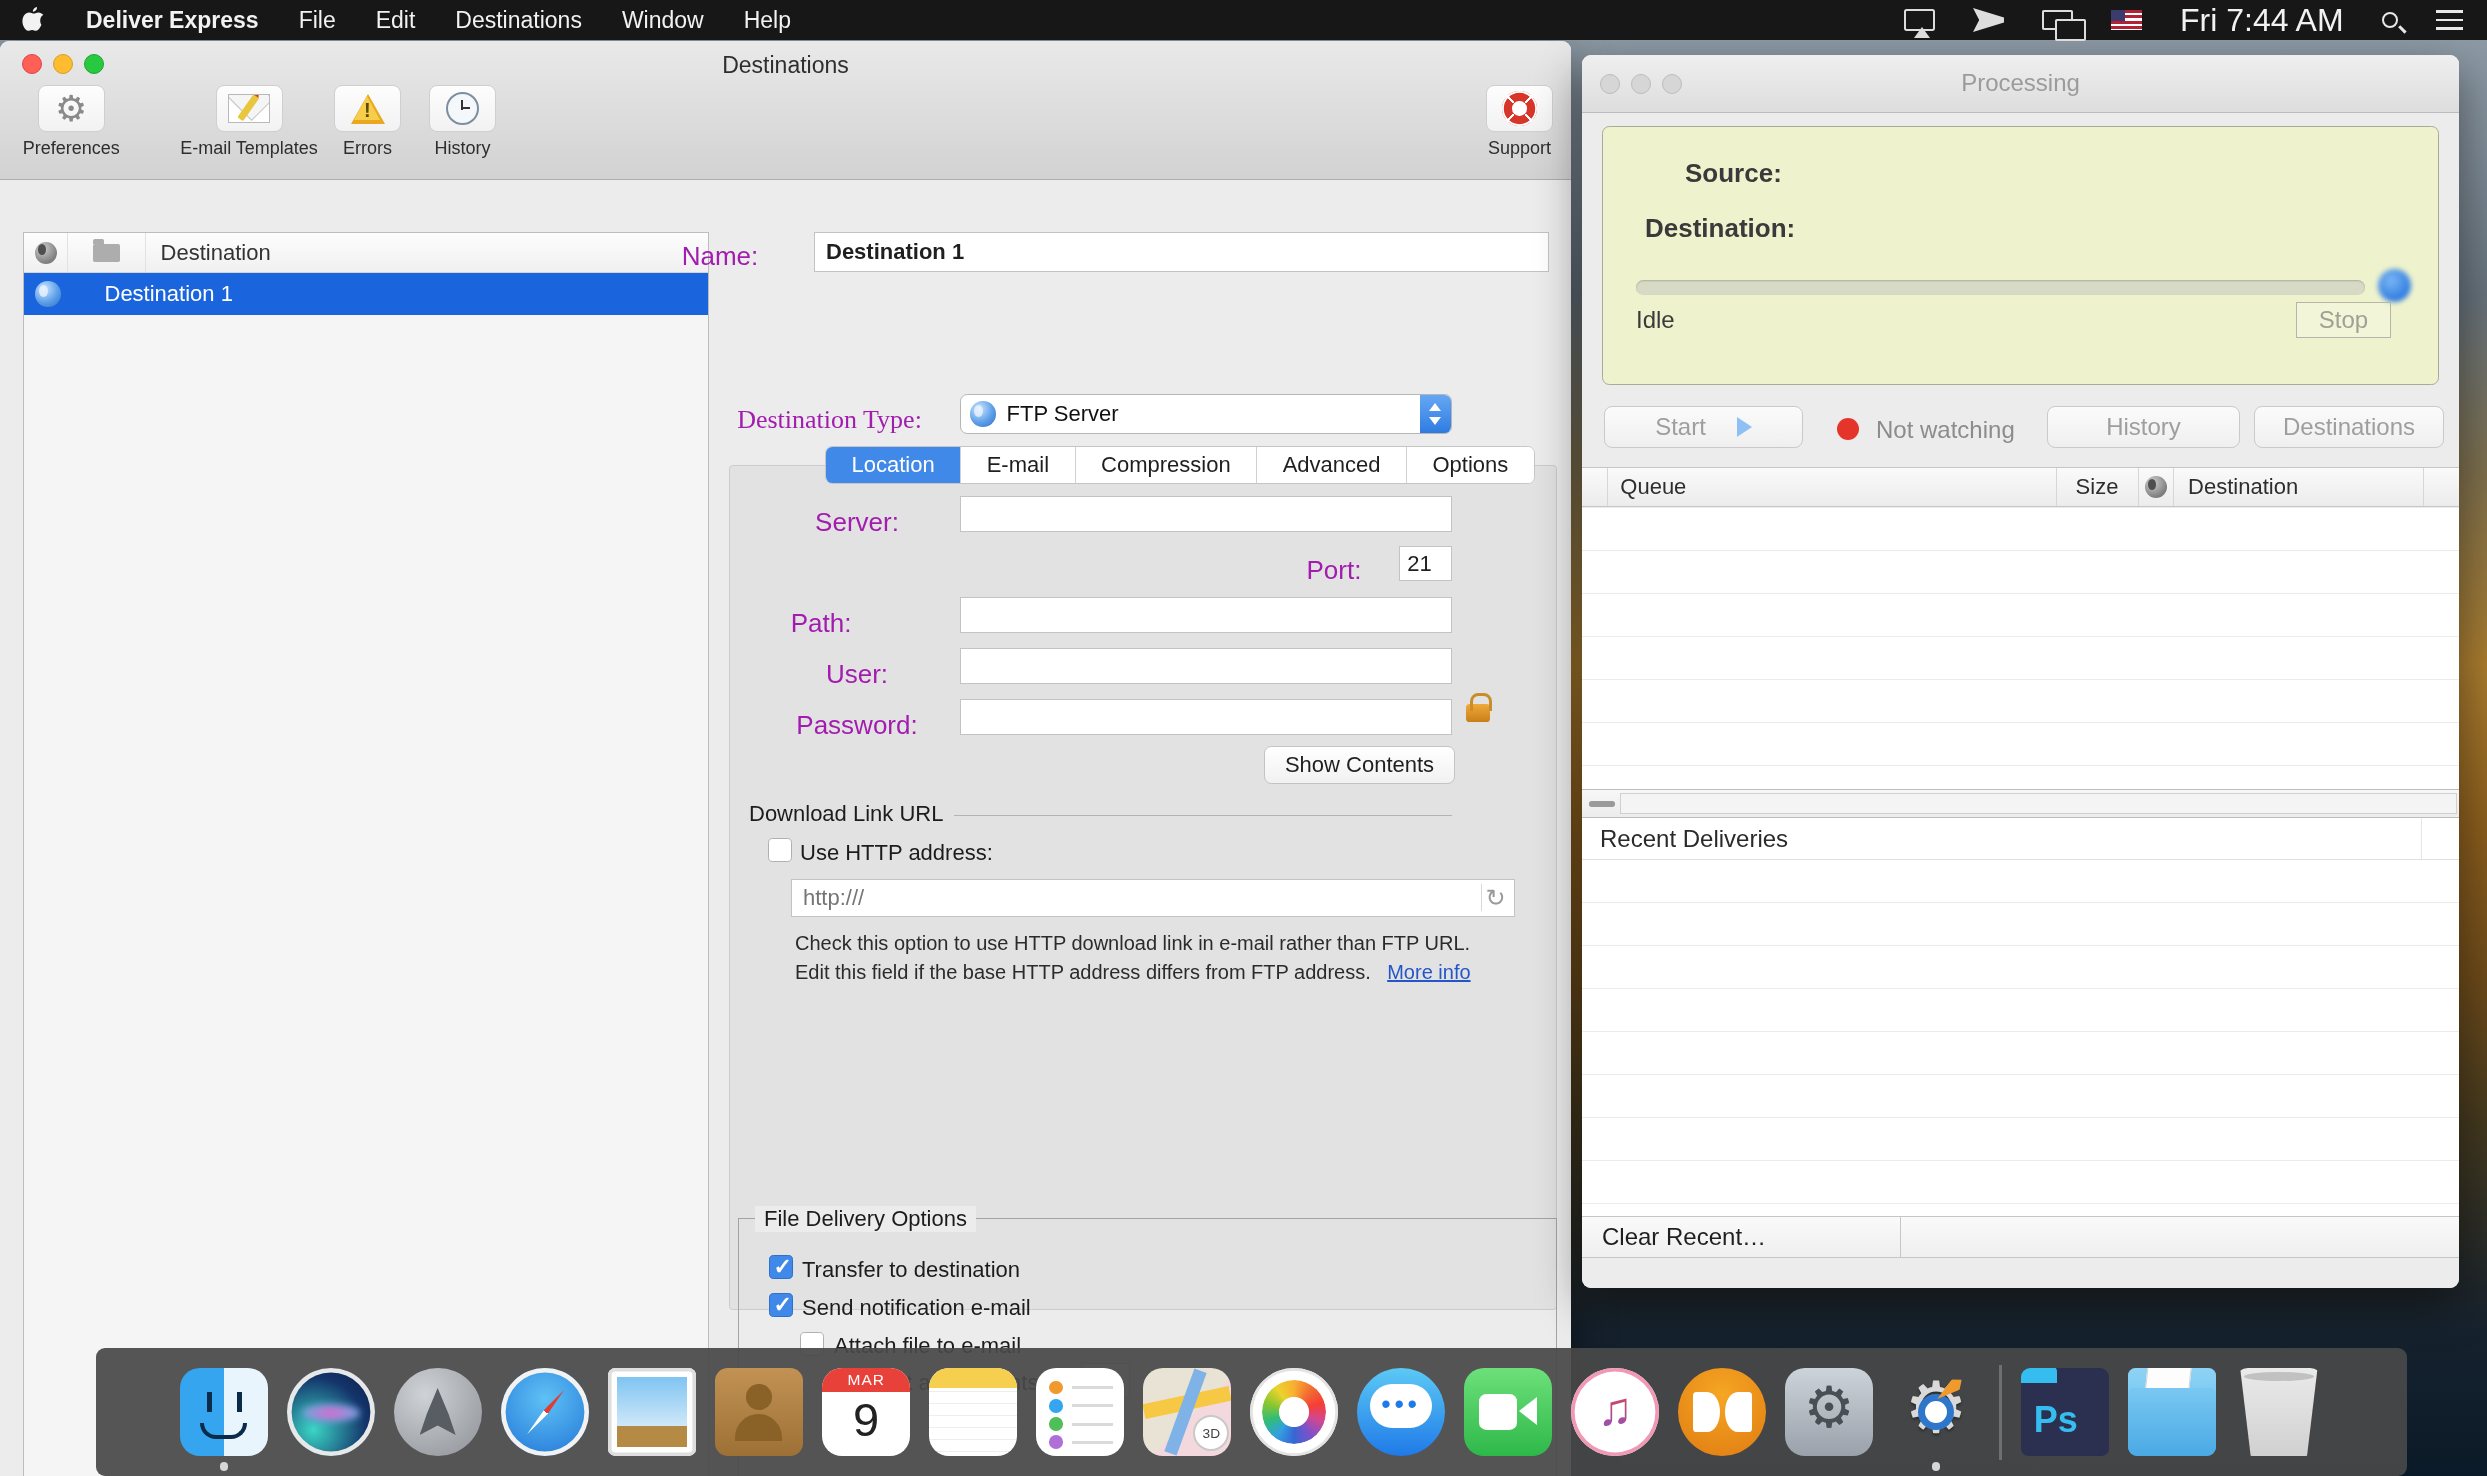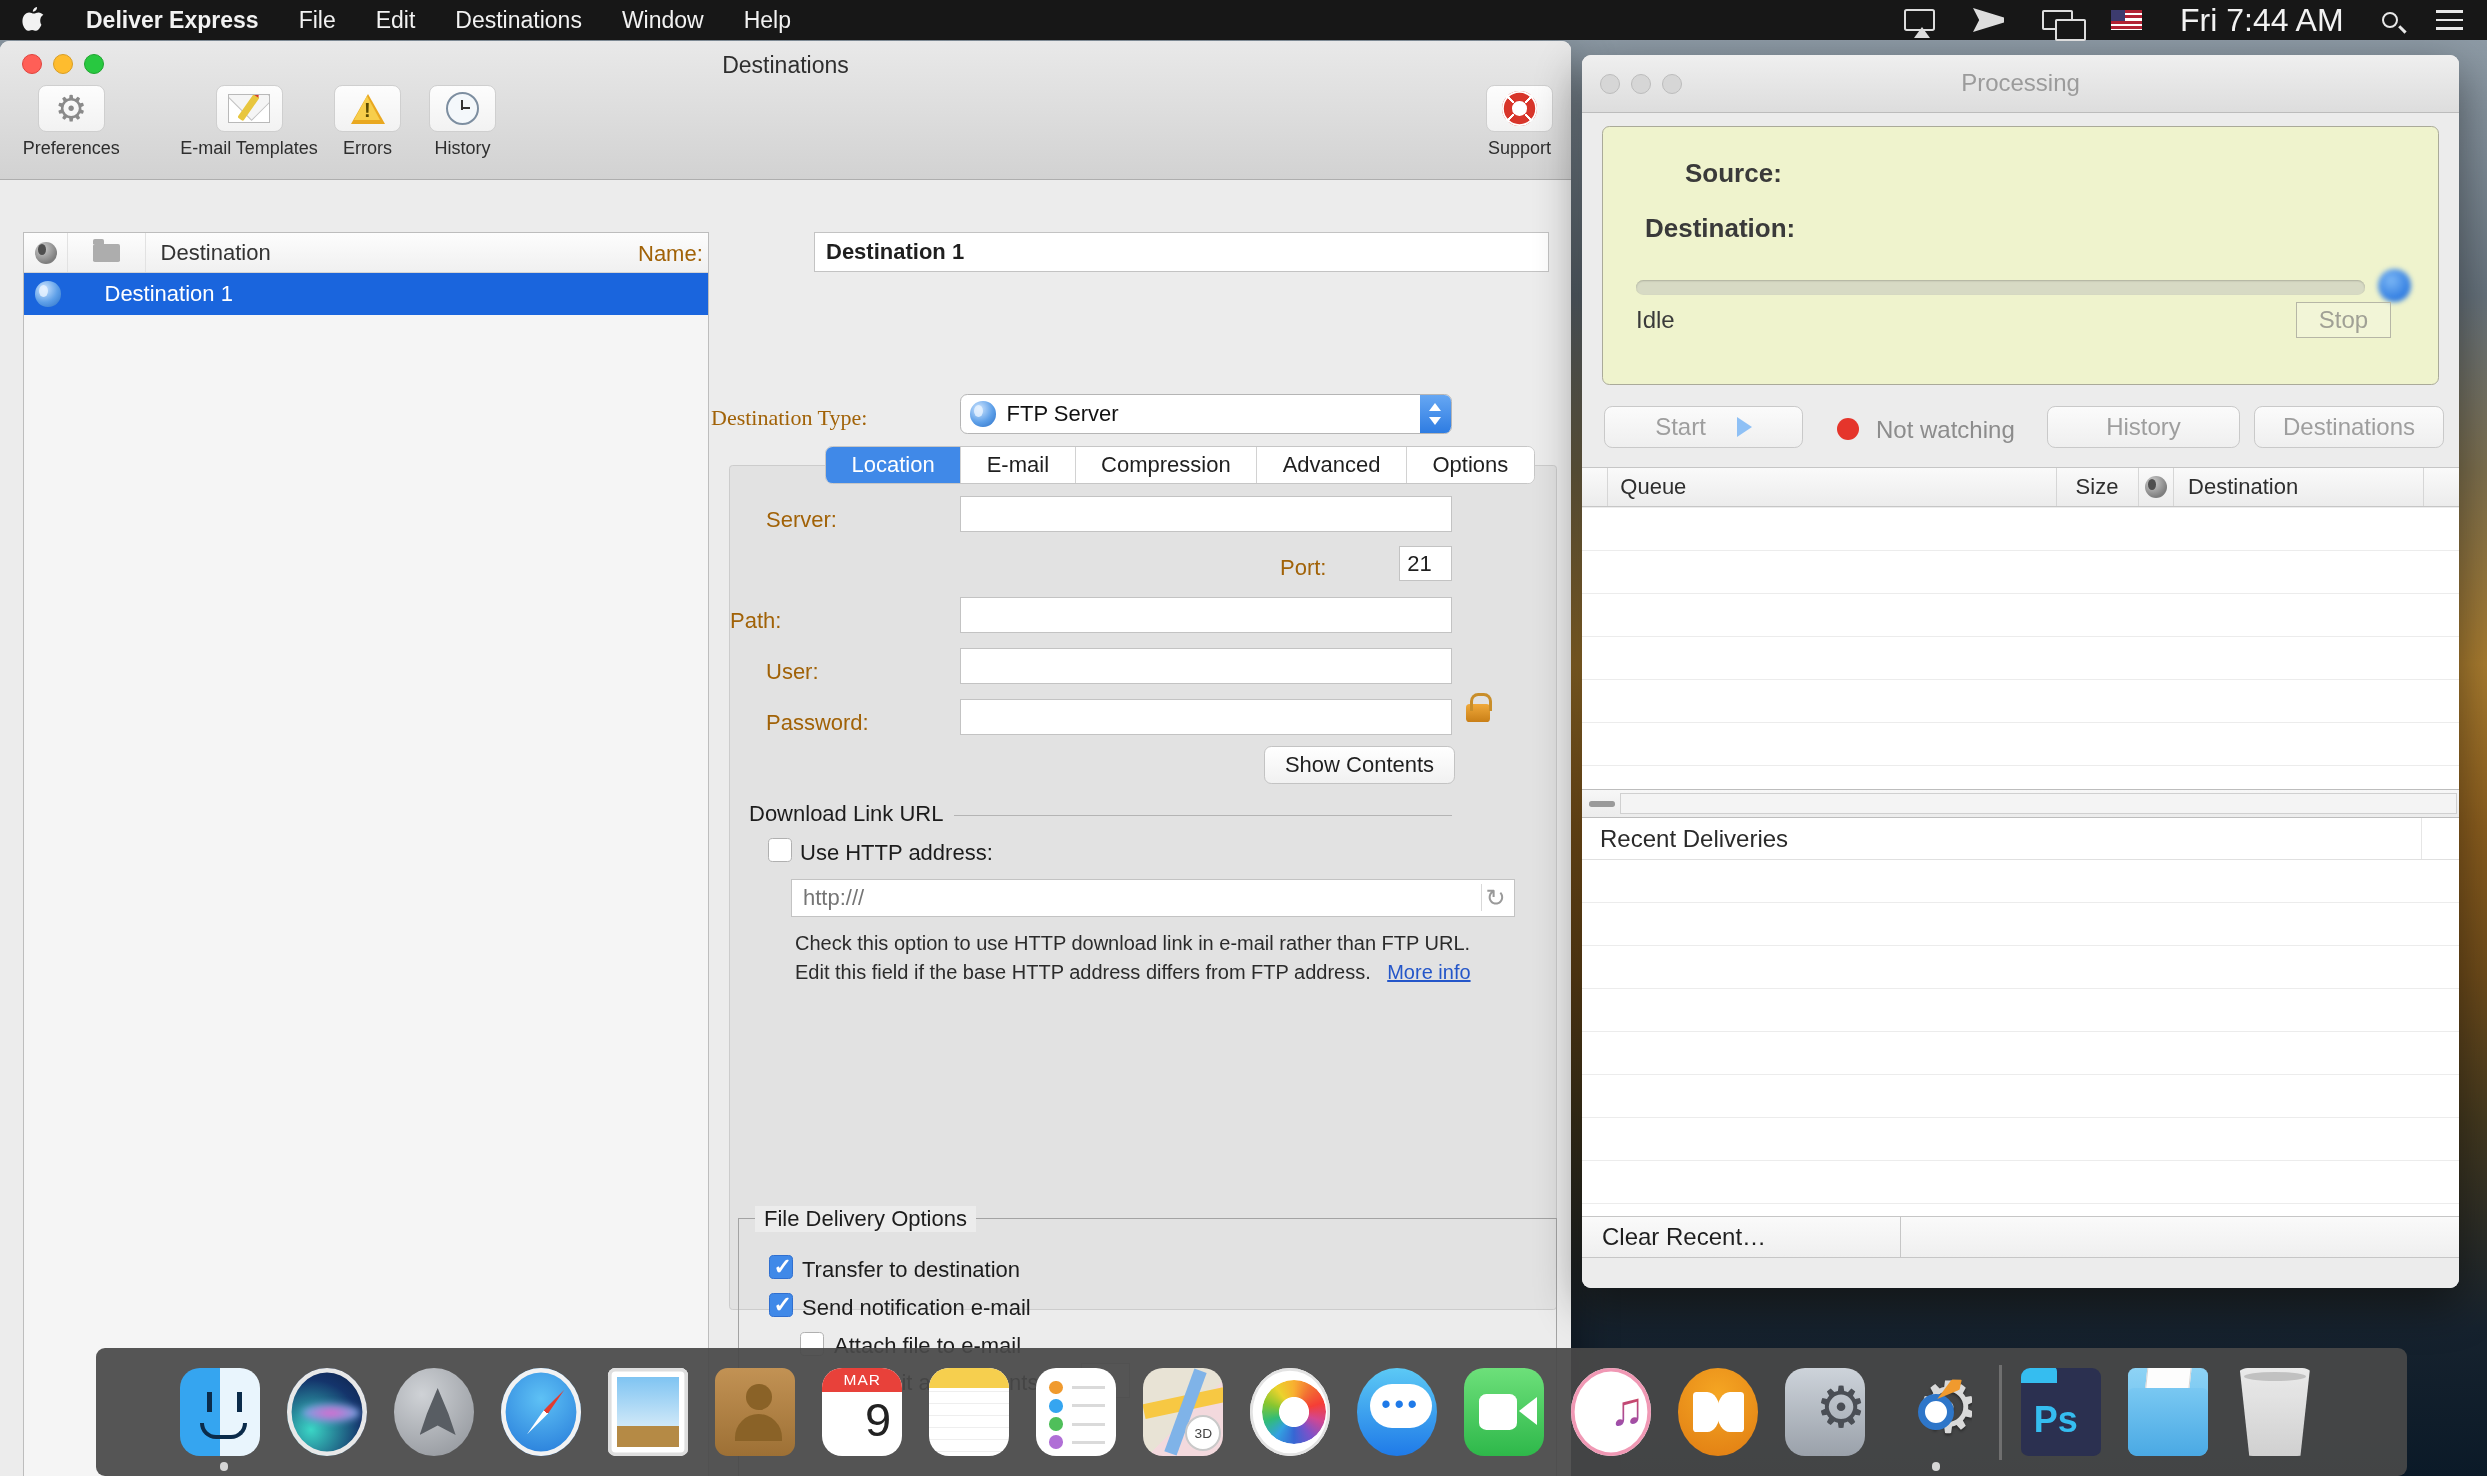--- a/index.html
+++ b/index.html
@@ -74,21 +74,21 @@
   .globe-sm:after { content:""; position:absolute; left:3.6px; top:2.7px; width:8.2px; height:11px; background:#4f4f4f; border-radius:50%; }
   .globe-blue { width:25.5px; height:25.5px; border-radius:50%; background:radial-gradient(circle at 35% 30%,#cfe6ff,#5d9fe8 55%,#2c6fc4); position:relative; }
   .globe-blue:after { content:""; position:absolute; left:3.6px; top:3.6px; width:9px; height:12px; background:#eaf4ff; opacity:.8; border-radius:50%; }
   .folder-ic { width:27px; height:18px; background:#adadad; border-radius:1.8px; position:relative; }
   .folder-ic:before { content:""; position:absolute; left:0; top:-4.6px; width:11px; height:4.6px; background:#adadad; border-radius:1.8px 1.8px 0 0; }
   .sb-row-sel { height:42px; background:#1a65dd; display:flex; align-items:center; color:#fff; font-size:22px; }
   .sb-row-sel .g { margin-left:11px; }
   .sb-row-sel .t { margin-left:44px; }
 
   
-  .flabel { position:absolute; font-size:22px; color:#a16207; text-align:left; }
+  .flabel { position:absolute; font-size:26px; color:#a21caf; text-align:center; }
   .field { position:absolute; background:#fff; border:0.9px solid #c3c3c3; font-size:22px; color:#1f1f1f; padding:0 11px; outline:none; font-family:"Liberation Sans",sans-serif; }
   .tabs { position:absolute; left:825px; top:266px; display:flex; height:38px; border:0.9px solid #c6c6c6; border-radius:7.3px; overflow:hidden; background:#fff; z-index:5; }
   .seg { padding:0 25.5px; line-height:36px; font-size:22px; color:#1f1f1f; border-right:0.9px solid #d2d2d2; background:#fff; }
   .seg:last-child { border-right:none; }
   .seg.on { background:#4089e8; color:#fff; }
   .panel { position:absolute; left:729px; top:285px; width:828px; height:845px; background:#e2e2e2; border:0.9px solid #cccccc; border-radius:3.6px; }
   .popup { position:absolute; left:960px; top:354px; width:492px; height:40px; background:#fff; border:0.9px solid #b5b5b5; border-radius:7.3px; display:flex; align-items:center; }
   .popup .txt { font-size:22px; margin-left:11px; color:#111; }
   .popup .cap { margin-left:auto; width:31px; height:100%; background:linear-gradient(180deg,#66a7f3,#2e7ce2); border-radius:0 6.4px 6.4px 0; position:relative; }
   .popup .cap:before { content:""; position:absolute; left:9px; top:8.2px; border-left:6.4px solid transparent; border-right:6.4px solid transparent; border-bottom:8.2px solid #fff; }
@@ -144,21 +144,21 @@
     border-top:0.9px solid #c6c6c6; border-bottom:0.9px solid #c6c6c6; display:flex; font-size:24px; color:#1f1f1f; }
   .bbar .cell1 { width:319px; border-right:0.9px solid #c6c6c6; display:flex; align-items:center; padding-left:20px; }
   .pfoot { position:absolute; left:0; top:1203px; width:877px; height:30px; border-radius:0 0 9px 9px; background:#ececec; }
 
   
   .dock { position:absolute; left:96px; top:1348px; width:2311px; height:128px; background:rgba(72,72,72,.93);
     border-radius:9px; display:flex; align-items:center; justify-content:center; gap:19px; z-index:40; }
   .ditem { width:88px; height:88px; position:relative; flex:0 0 auto; }
   .ditem .dot { position:absolute; left:40px; bottom:-14.6px; width:8.2px; height:8.2px; border-radius:50%; background:#d6d6d6; }
   .dsep { width:2.7px; height:95px; background:#6f6f6f; flex:0 0 auto; }
-  .ic { width:80px; height:88px; border-radius:20px; position:relative; overflow:hidden;padding-left:16px; }
+  .ic { width:88px; height:88px; border-radius:20px; position:relative; overflow:hidden; }
   .ic.circle { border-radius:50%; }
   .i-finder { background:linear-gradient(90deg,#35a5f0 50%,#e9f5fd 50%); }
   .i-finder:before, .i-finder:after { content:""; position:absolute; top:24px; width:4.6px; height:20px; background:#0b2b4a; }
   .i-finder:before { left:27px; } .i-finder:after { left:57px; }
   .i-finder i { position:absolute; left:20px; top:55px; width:47px; height:16.4px; border:4.6px solid #0b2b4a; border-top:none; border-radius:0 0 24px 24px; }
   .i-siri { background:radial-gradient(circle at 30% 70%,#3bd6c6,#14346b 60%,#0c1c3e); box-shadow:0 0 0 4.6px #e8e8e8 inset; }
   .i-siri:after { content:""; position:absolute; left:14.6px; top:36px; width:58px; height:18px; background:radial-gradient(ellipse,#e960c8,#44c3f0); border-radius:50%; filter:blur(3.6px); }
   .i-launch { background:radial-gradient(circle at 35% 30%,#cfd2d6,#8d9197); }
   .i-launch:after { content:""; position:absolute; left:25.5px; top:20px; width:36px; height:47px; background:#585d63; clip-path:polygon(50% 0,80% 55%,100% 100%,50% 80%,0 100%,20% 55%); }
   .i-safari { background:radial-gradient(circle at 50% 35%,#5ec1f5,#1f72d6); box-shadow:0 0 0 4.6px #f2f2f2 inset; }

